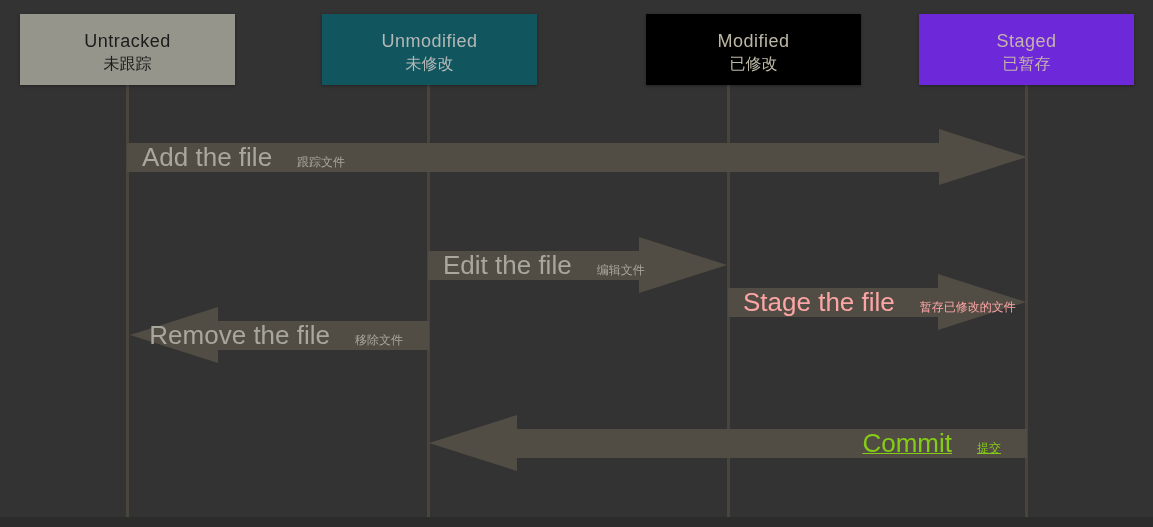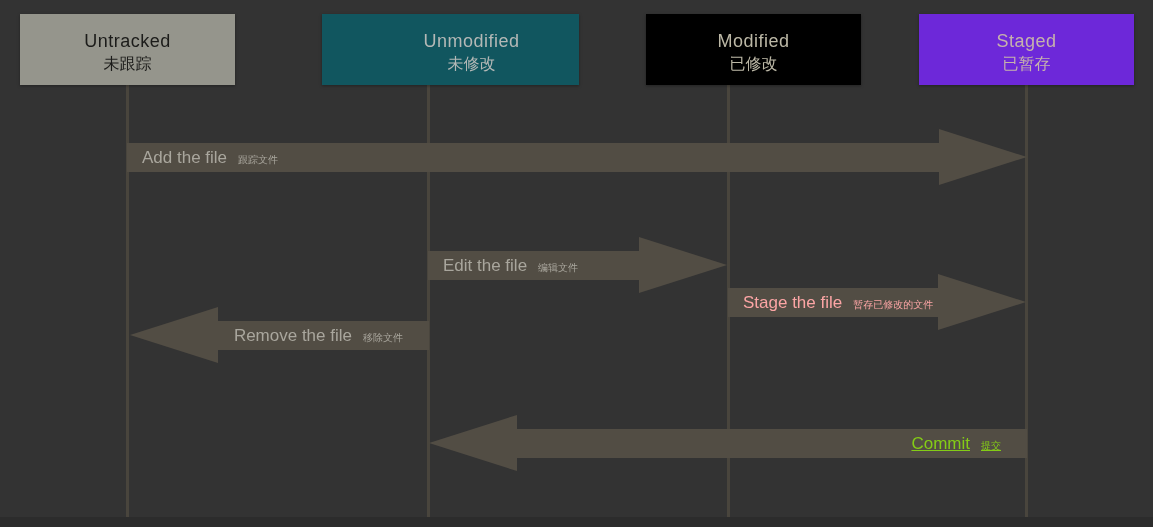--- a/index.html
+++ b/index.html
@@ -74,40 +74,40 @@
   .arrow.dir-left  .head { left: 0;  border-right: 88px solid #524d44; }
   .arrow .label {
     position: absolute;
     top: 14px;
     left: 0; right: 0;
     height: 29px;
     line-height: 29px;
     white-space: nowrap;
     color: #a9a69d;
   }
-  .arrow .label .en { font-size: 17px; }
-  .arrow .label .zh { font-size: 10px; margin-left: 11px; }
+  .arrow .label .en { font-size: 26px; }
+  .arrow .label .zh { font-size: 12px; margin-left: 25px; }
   .label.align-left  { text-align: left;  padding-left: 15px; }
   .label.align-right { text-align: right; padding-right: 26px; }
 </style>
 </head>
 <body>
 
 <div class="canvas" style="background: rgb(51, 51, 51);">
 
   <div class="lifeline" style="left: 126px; background: rgb(73, 69, 61);"></div>
   <div class="lifeline" style="left: 427px; background: rgb(73, 69, 61);"></div>
   <div class="lifeline" style="left: 727px; background: rgb(73, 69, 61);"></div>
   <div class="lifeline" style="left: 1025px; background: rgb(73, 69, 61);"></div>
 
   <div class="state-box" style="left: 20px; background: rgb(149, 149, 140); color: rgb(28, 28, 26);">
     <div class="state-title">Untracked</div>
     <div class="state-subtitle">未跟踪</div>
   </div>
-  <div class="state-box" style="left: 322px; background: rgb(17, 86, 95); color: rgb(180, 184, 182); padding-left: 42px;">
+  <div class="state-box" style="left: 322px; background: rgb(17, 86, 95); color: rgb(180, 184, 182);">
     <div class="state-title">Unmodified</div>
     <div class="state-subtitle">未修改</div>
   </div>
   <div class="state-box" style="left: 646px; background: #000000; color: rgb(188, 184, 166);">
     <div class="state-title">Modified</div>
     <div class="state-subtitle">已修改</div>
   </div>
   <div class="state-box" style="left: 919px; background: #6d28d9; color: rgb(198, 178, 172);">
     <div class="state-title">Staged</div>
     <div class="state-subtitle">已暂存</div>

